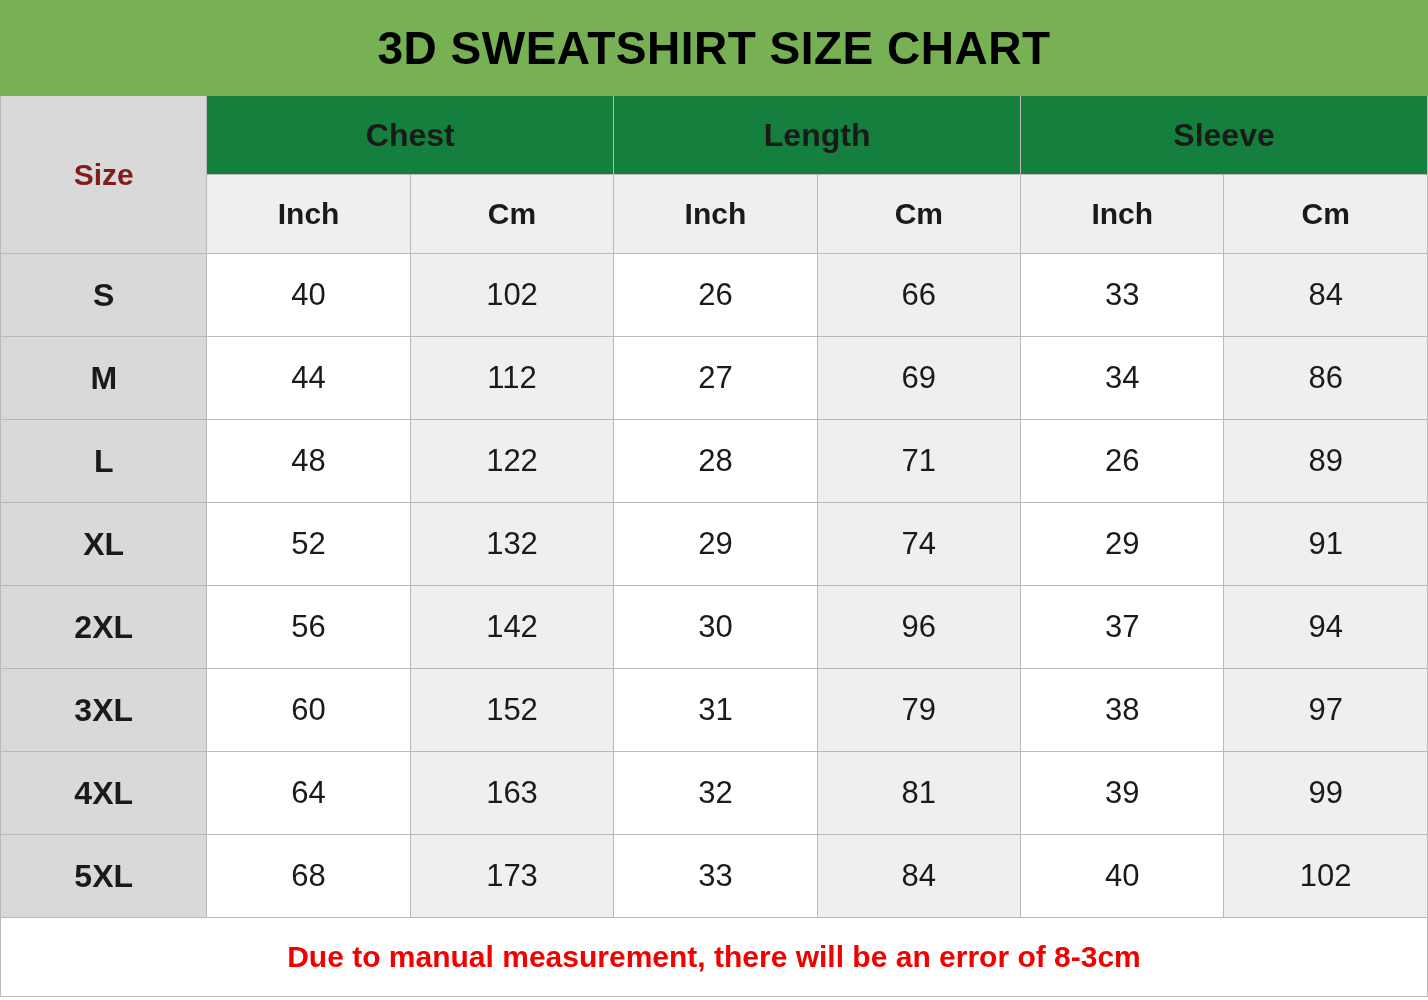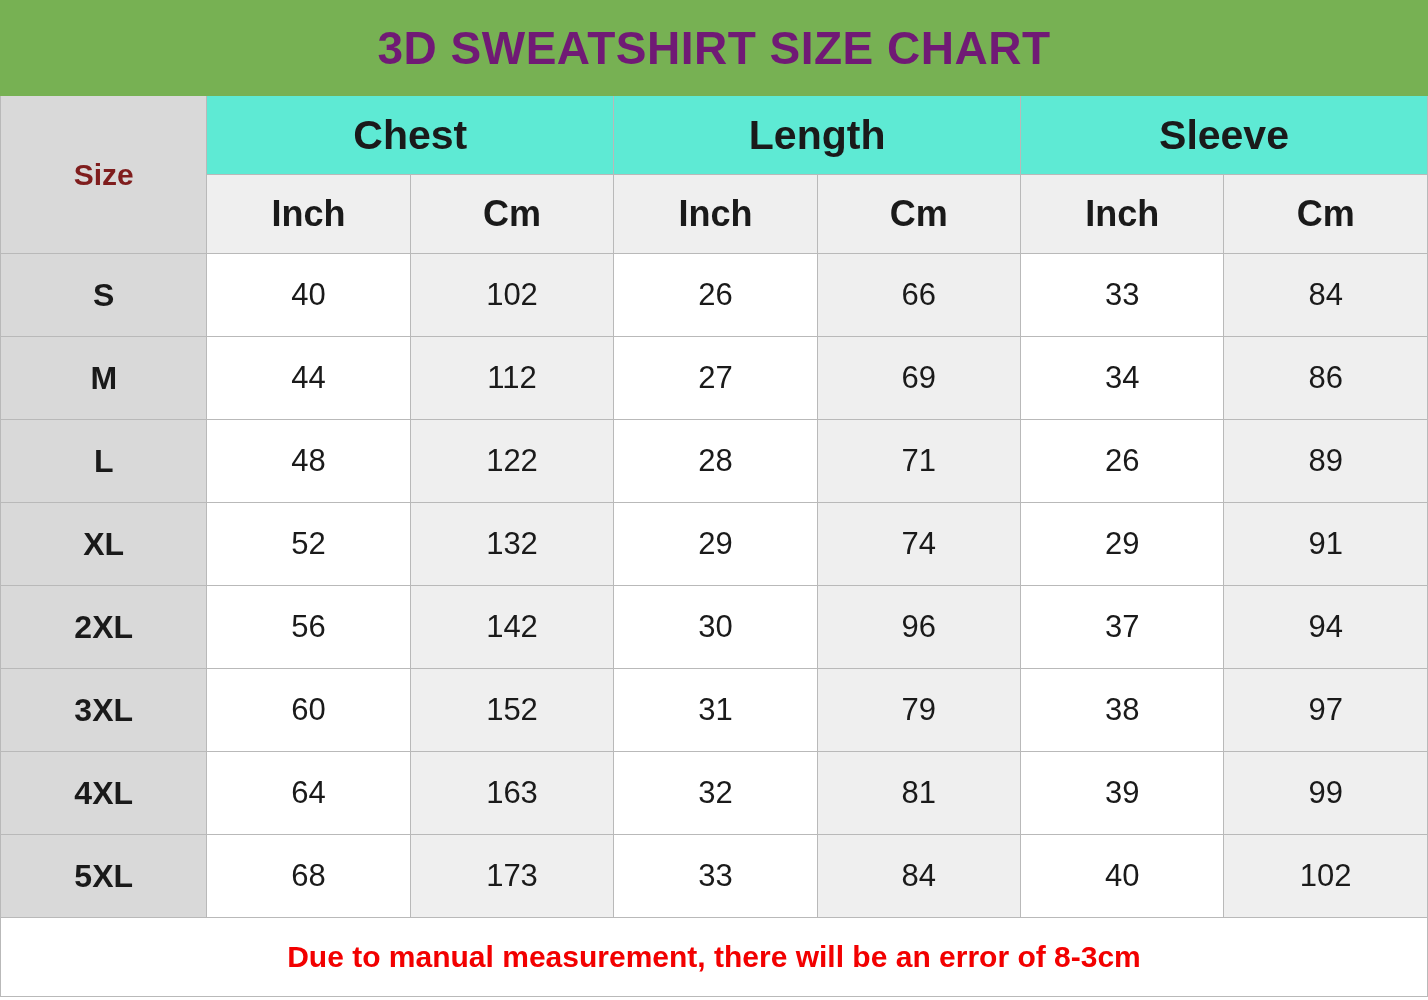--- a/index.html
+++ b/index.html
@@ -26,44 +26,44 @@
     table-layout: fixed;
   }
   table.size-chart td, table.size-chart th {
     border: 1px solid #b9b9b9;
     text-align: center;
     vertical-align: middle;
     padding: 0;
   }
   .title-cell {
     background: #77b153;
-    color: #701a75;
+    color: #000000;
     font-size: 46px;
     font-weight: bold;
     height: 94px;
     letter-spacing: 0.5px;
     border: 1px solid #77b153 !important;
   }
   .hdr-group {
-    background: #5eead4;
-    color: #1a1a1a;
-    font-size: 41px;
+    background: #15803d;
+    color: #1a1a1a;
+    font-size: 32px;
     font-weight: bold;
     height: 78px;
   }
   .hdr-size {
     background: #d9d9d9;
     color: #7f1d1d;
     font-size: 30px;
     font-weight: bold;
   }
   .hdr-unit {
     background: #efefef;
     color: #1a1a1a;
-    font-size: 36px;
+    font-size: 30px;
     font-weight: bold;
     height: 78px;
   }
   .size-label {
     background: #d9d9d9;
     color: #1a1a1a;
     font-size: 32px;
     font-weight: bold;
     height: 82px;
   }

